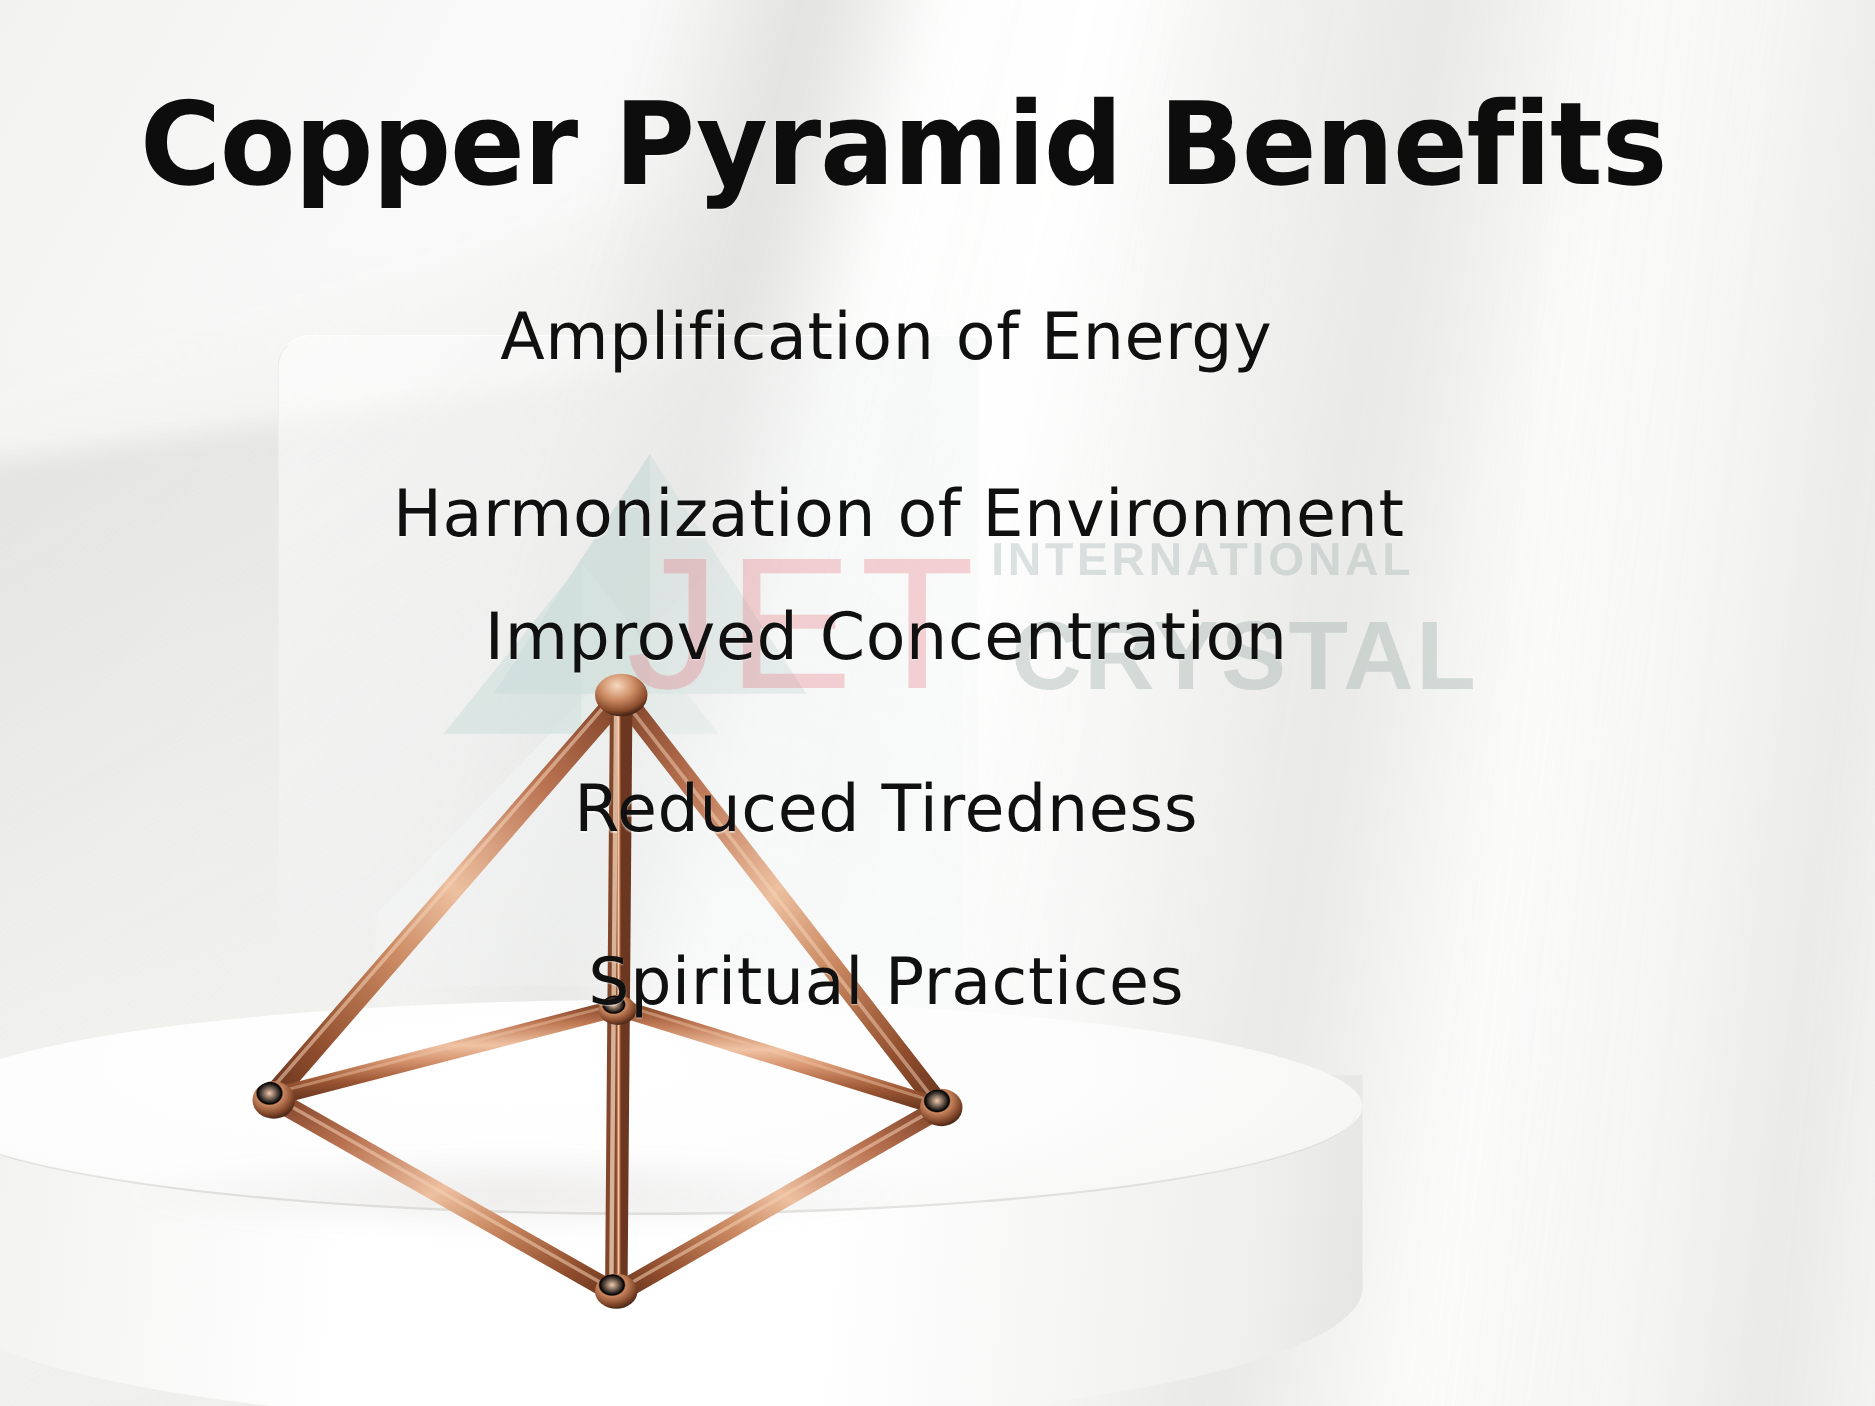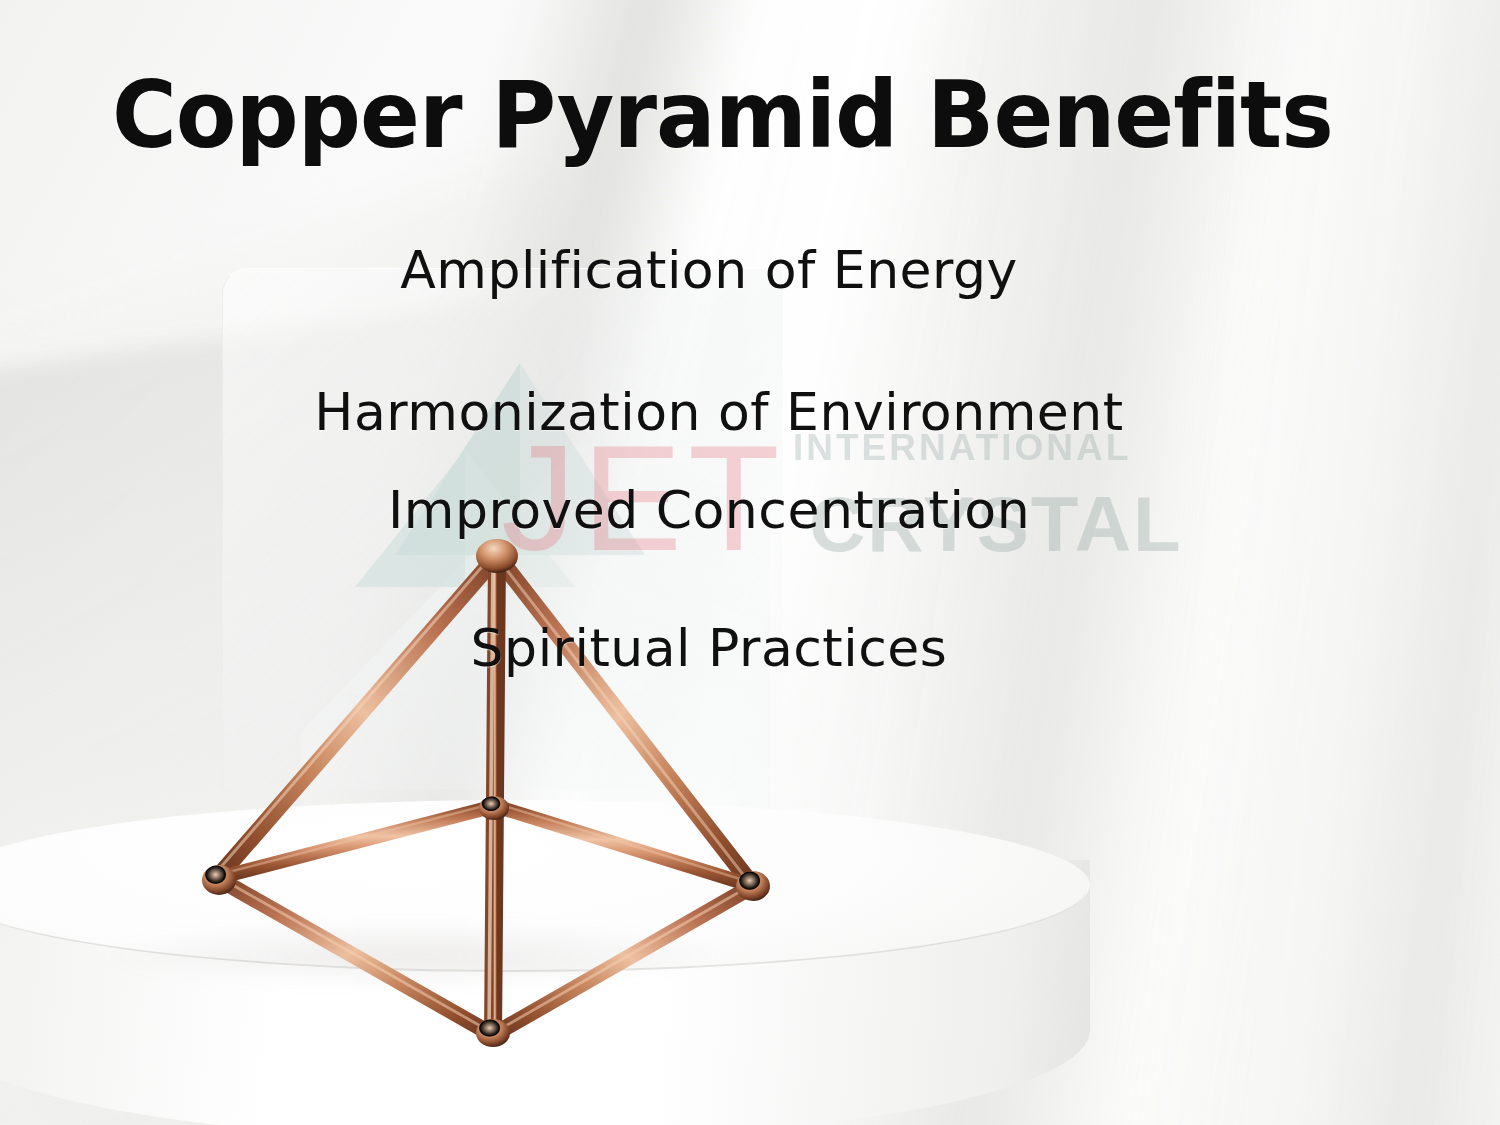--- a/index.html
+++ b/index.html
@@ -340,16 +340,17 @@
     <ellipse cx="319" cy="278" rx="15" ry="12" fill="url(#joint)"></ellipse>
     <ellipse cx="318" cy="503" rx="17" ry="14" fill="url(#joint)"></ellipse>
   </svg>
 
   <div class="title">Copper Pyramid Benefits</div>
 
   <div class="benefits">
     <div class="benefit b0">Amplification of Energy</div>
     <div class="benefit b1">Harmonization of Environment</div>
     <div class="benefit b2">Improved Concentration</div>
+    <div class="benefit b3">Reduced Tiredness</div>
     <div class="benefit b4">Spiritual Practices</div>
   </div>
 
 </div>
 
 </body></html>

